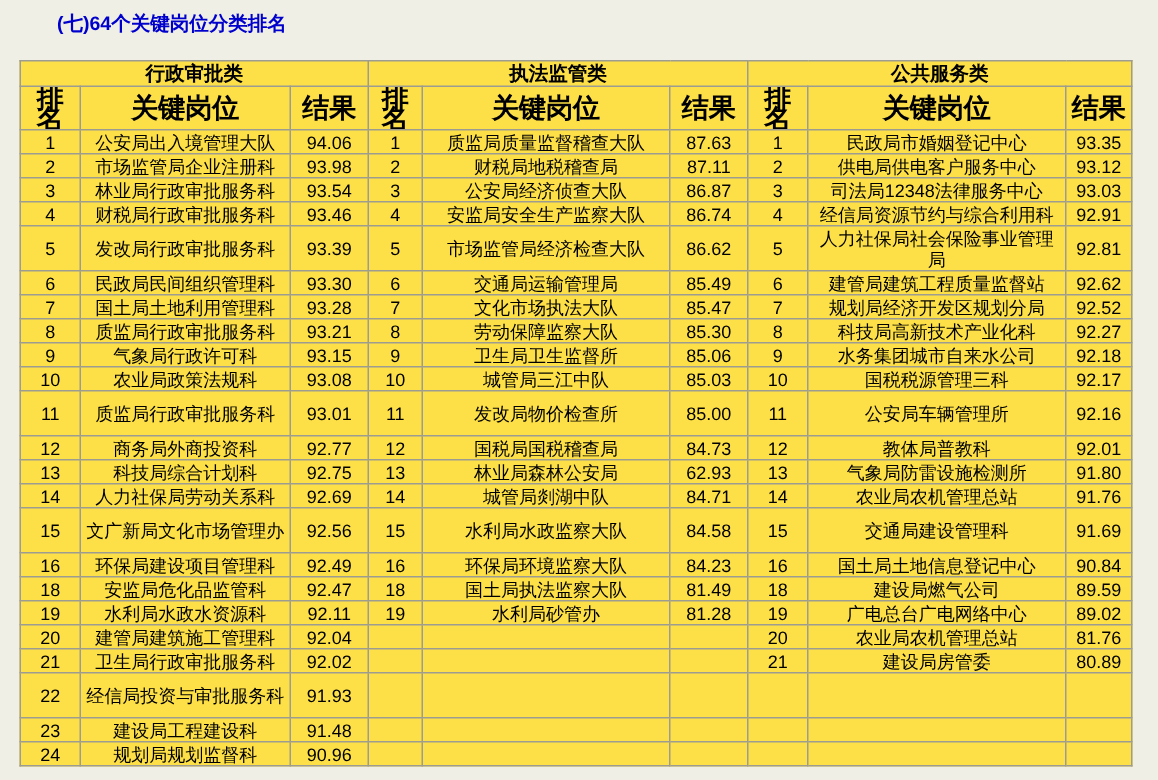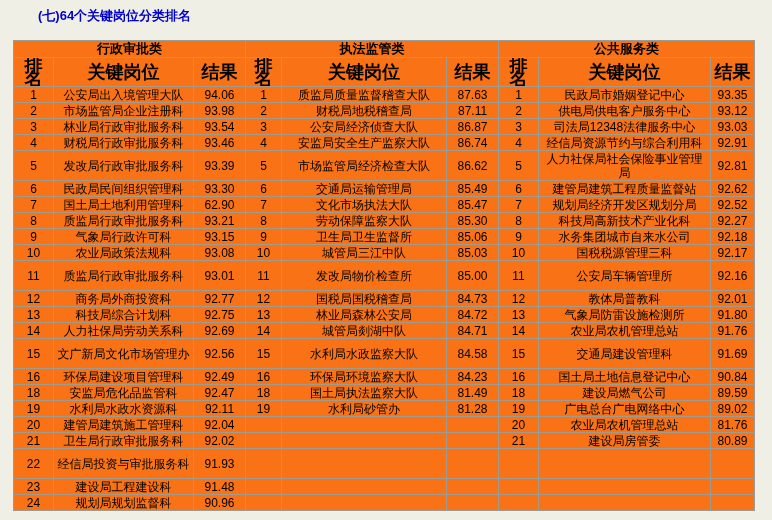--- a/index.html
+++ b/index.html
@@ -21,21 +21,21 @@
     color: #0000cc;
     white-space: nowrap;
   }
   table.rank-table {
     position: absolute;
     left: 13px;
     top: 40px;
     width: 741px;
     table-layout: fixed;
     border-collapse: collapse;
-    background: #f97316;
+    background: #fde047;
     border: 1px solid #7e7d75;
   }
   table.rank-table th, table.rank-table td {
     border: 1px solid #9d9c92;
     padding: 0 2px;
     text-align: center;
     vertical-align: middle;
     font-size: 12px;
     line-height: 14px;
     overflow: hidden;
@@ -144,21 +144,21 @@
         <td>6</td>
         <td>交通局运输管理局</td>
         <td>85.49</td>
         <td>6</td>
         <td>建管局建筑工程质量监督站</td>
         <td>92.62</td>
       </tr>
       <tr>
         <td>7</td>
         <td>国土局土地利用管理科</td>
-        <td>62.90</td>
+        <td>93.28</td>
         <td>7</td>
         <td>文化市场执法大队</td>
         <td>85.47</td>
         <td>7</td>
         <td>规划局经济开发区规划分局</td>
         <td>92.52</td>
       </tr>
       <tr>
         <td>8</td>
         <td>质监局行政审批服务科</td>
@@ -213,21 +213,21 @@
         <td>12</td>
         <td>教体局普教科</td>
         <td>92.01</td>
       </tr>
       <tr>
         <td>13</td>
         <td>科技局综合计划科</td>
         <td>92.75</td>
         <td>13</td>
         <td>林业局森林公安局</td>
-        <td>84.72</td>
+        <td>62.93</td>
         <td>13</td>
         <td>气象局防雷设施检测所</td>
         <td>91.80</td>
       </tr>
       <tr>
         <td>14</td>
         <td>人力社保局劳动关系科</td>
         <td>92.69</td>
         <td>14</td>
         <td>城管局剡湖中队</td>

